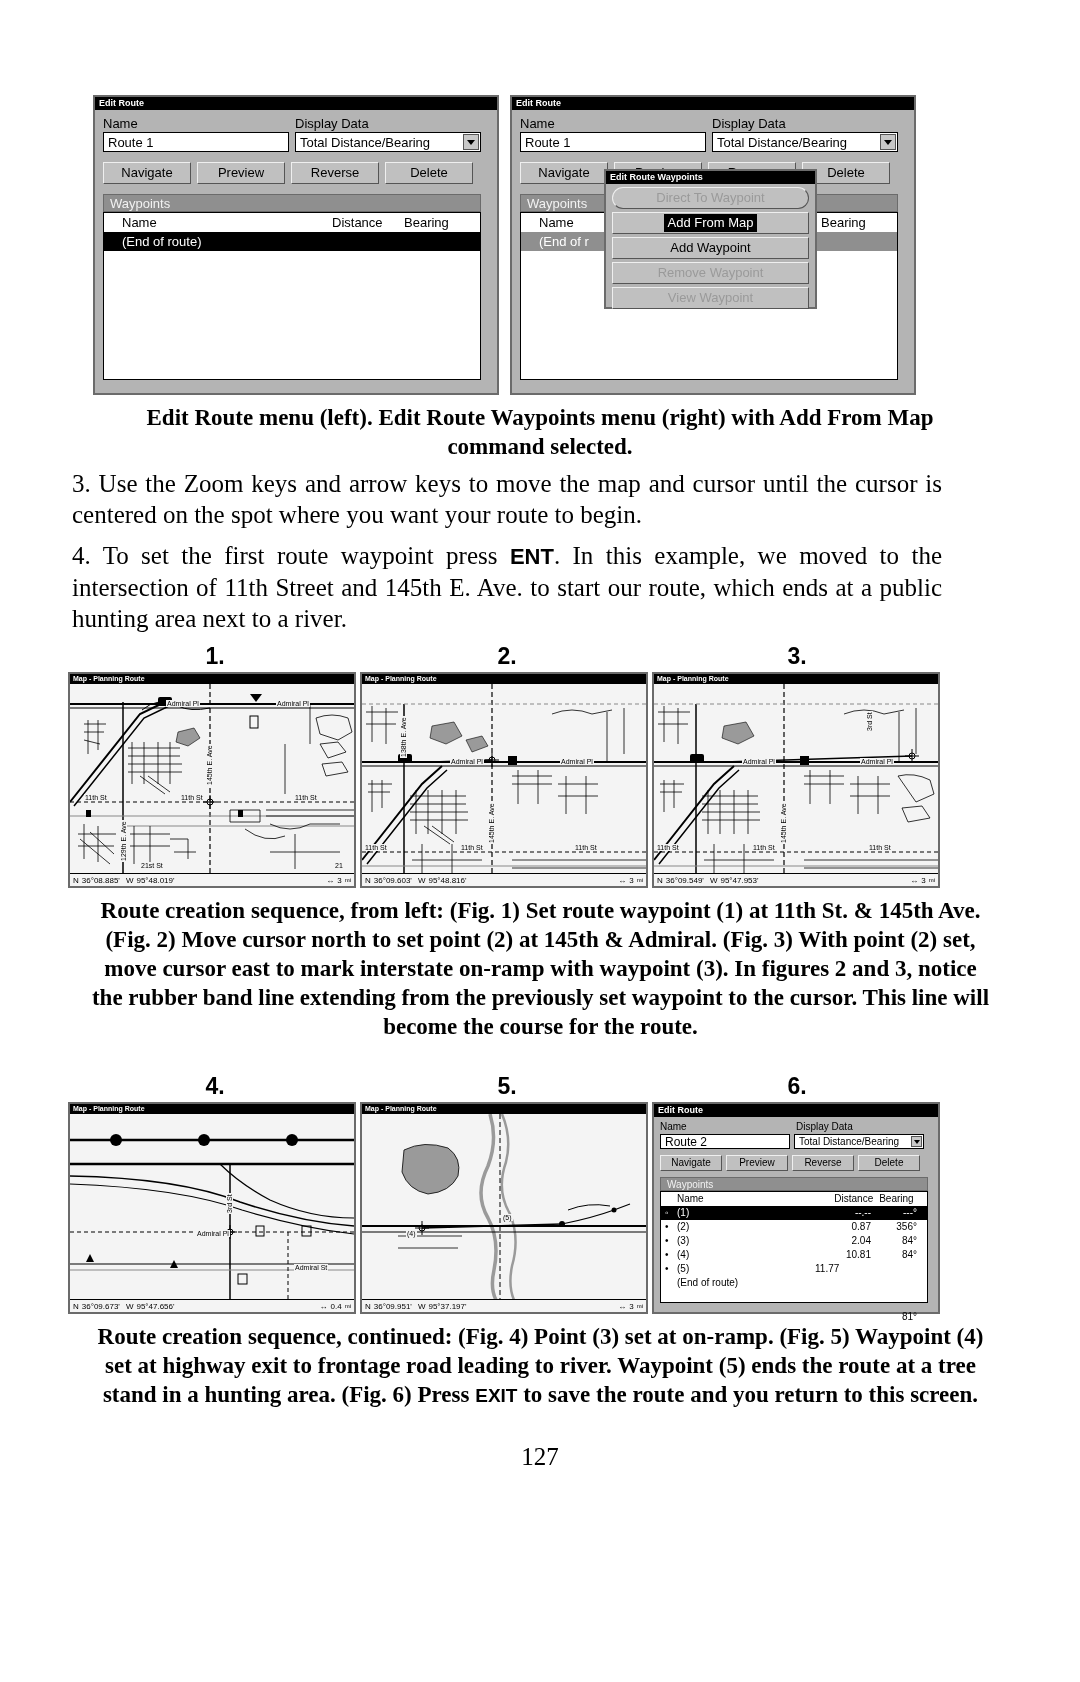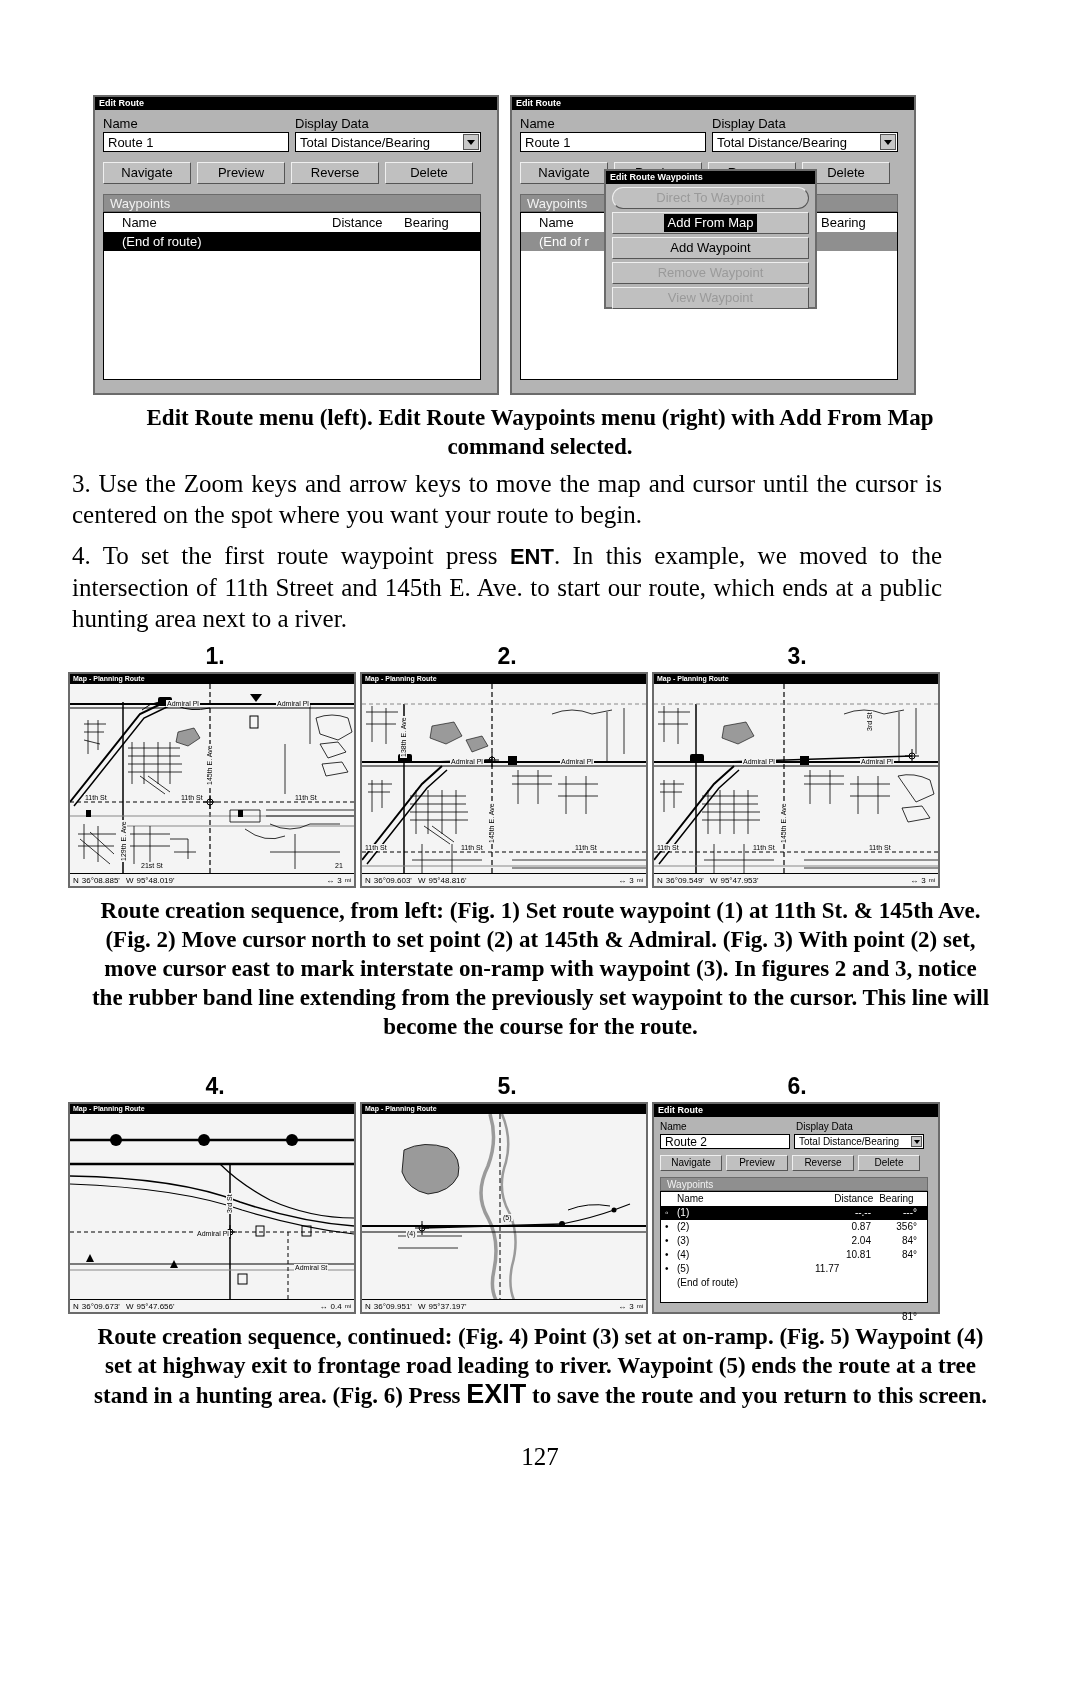--- a/index.html
+++ b/index.html
@@ -582,18 +582,18 @@
           <span style="width:12px;"></span>
           <span style="width:138px;">(End of route)</span>
           <span style="width:56px;text-align:right;"></span>
           <span style="width:46px;text-align:right;"></span>
         </div>
       </div>
     </div>
   </div>
 
   <div class="caption" style="position:absolute;left:88px;top:1322px;width:905px;">
-    <span>Route creation sequence, continued: (Fig. 4) Point (3) set at on-ramp. (Fig. 5) Waypoint (4) set at highway exit to frontage road leading to river. Waypoint (5) ends the route at a tree stand in a hunting area. (Fig. 6) Press </span><span class="kbd" style="font-size:27px;">EXIT</span><span> to save the route and you return to this screen.</span>
+    <span>Route creation sequence, continued: (Fig. 4) Point (3) set at on-ramp. (Fig. 5) Waypoint (4) set at highway exit to frontage road leading to river. Waypoint (5) ends the route at a tree stand in a hunting area. (Fig. 6) Press </span><span class="kbd" style="font-size:19px;">EXIT</span><span> to save the route and you return to this screen.</span>
   </div>
 
   <div class="pageno" style="position:absolute;left:0;top:1443px;width:1080px;">127</div>
 
 </div>
 
 </body></html>

